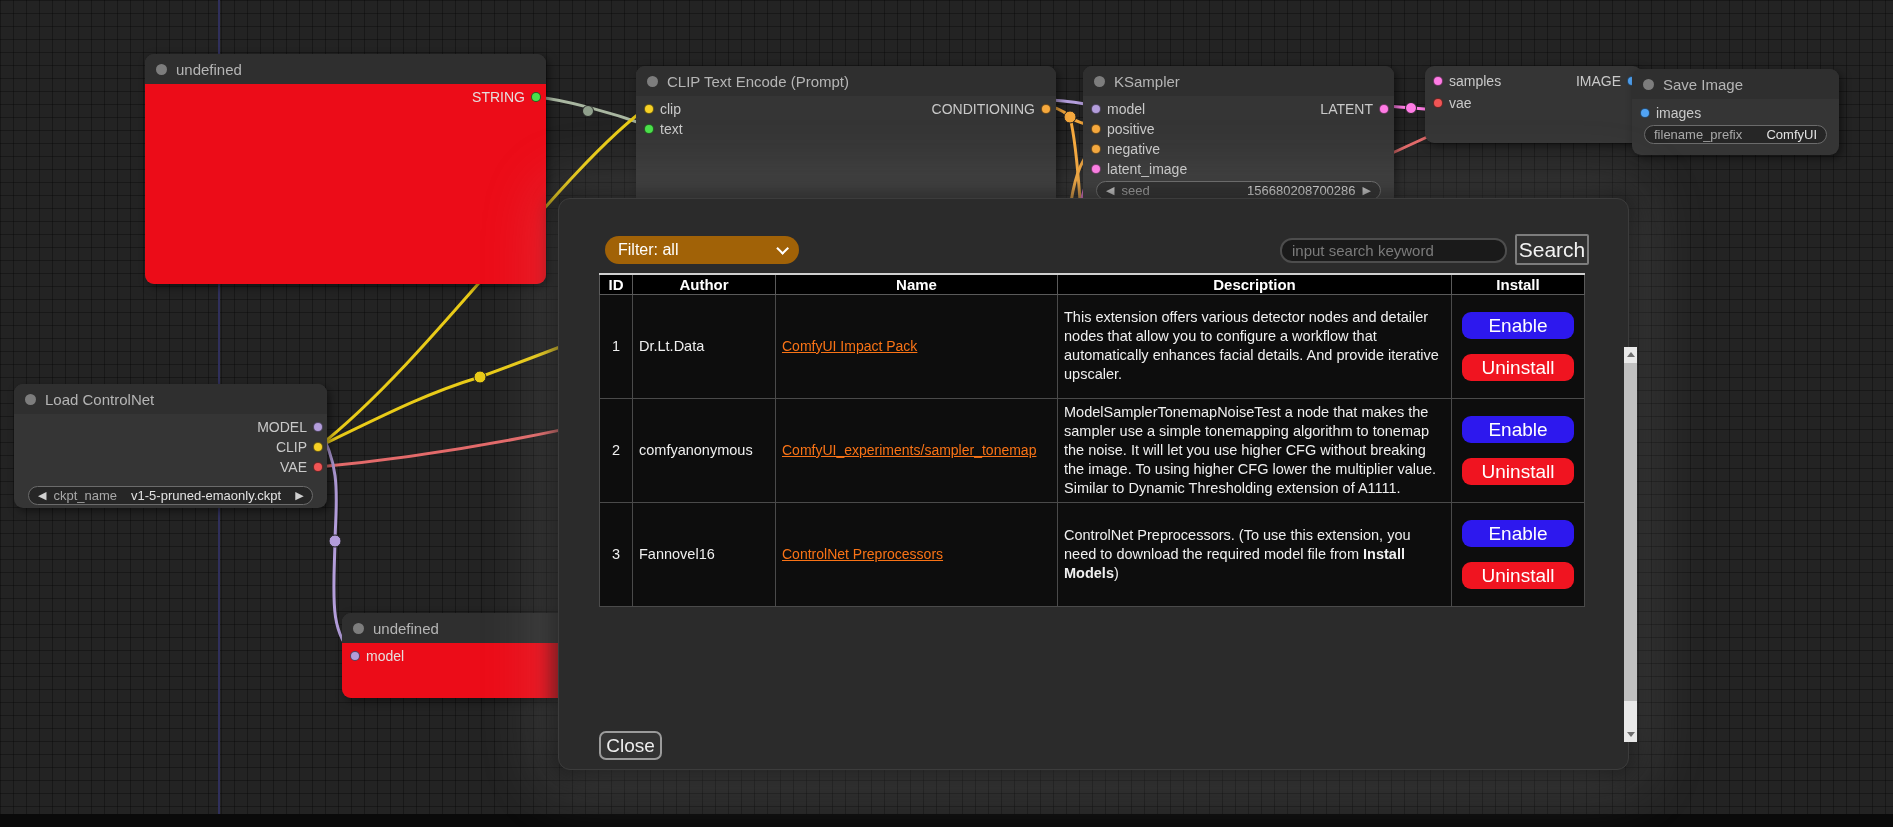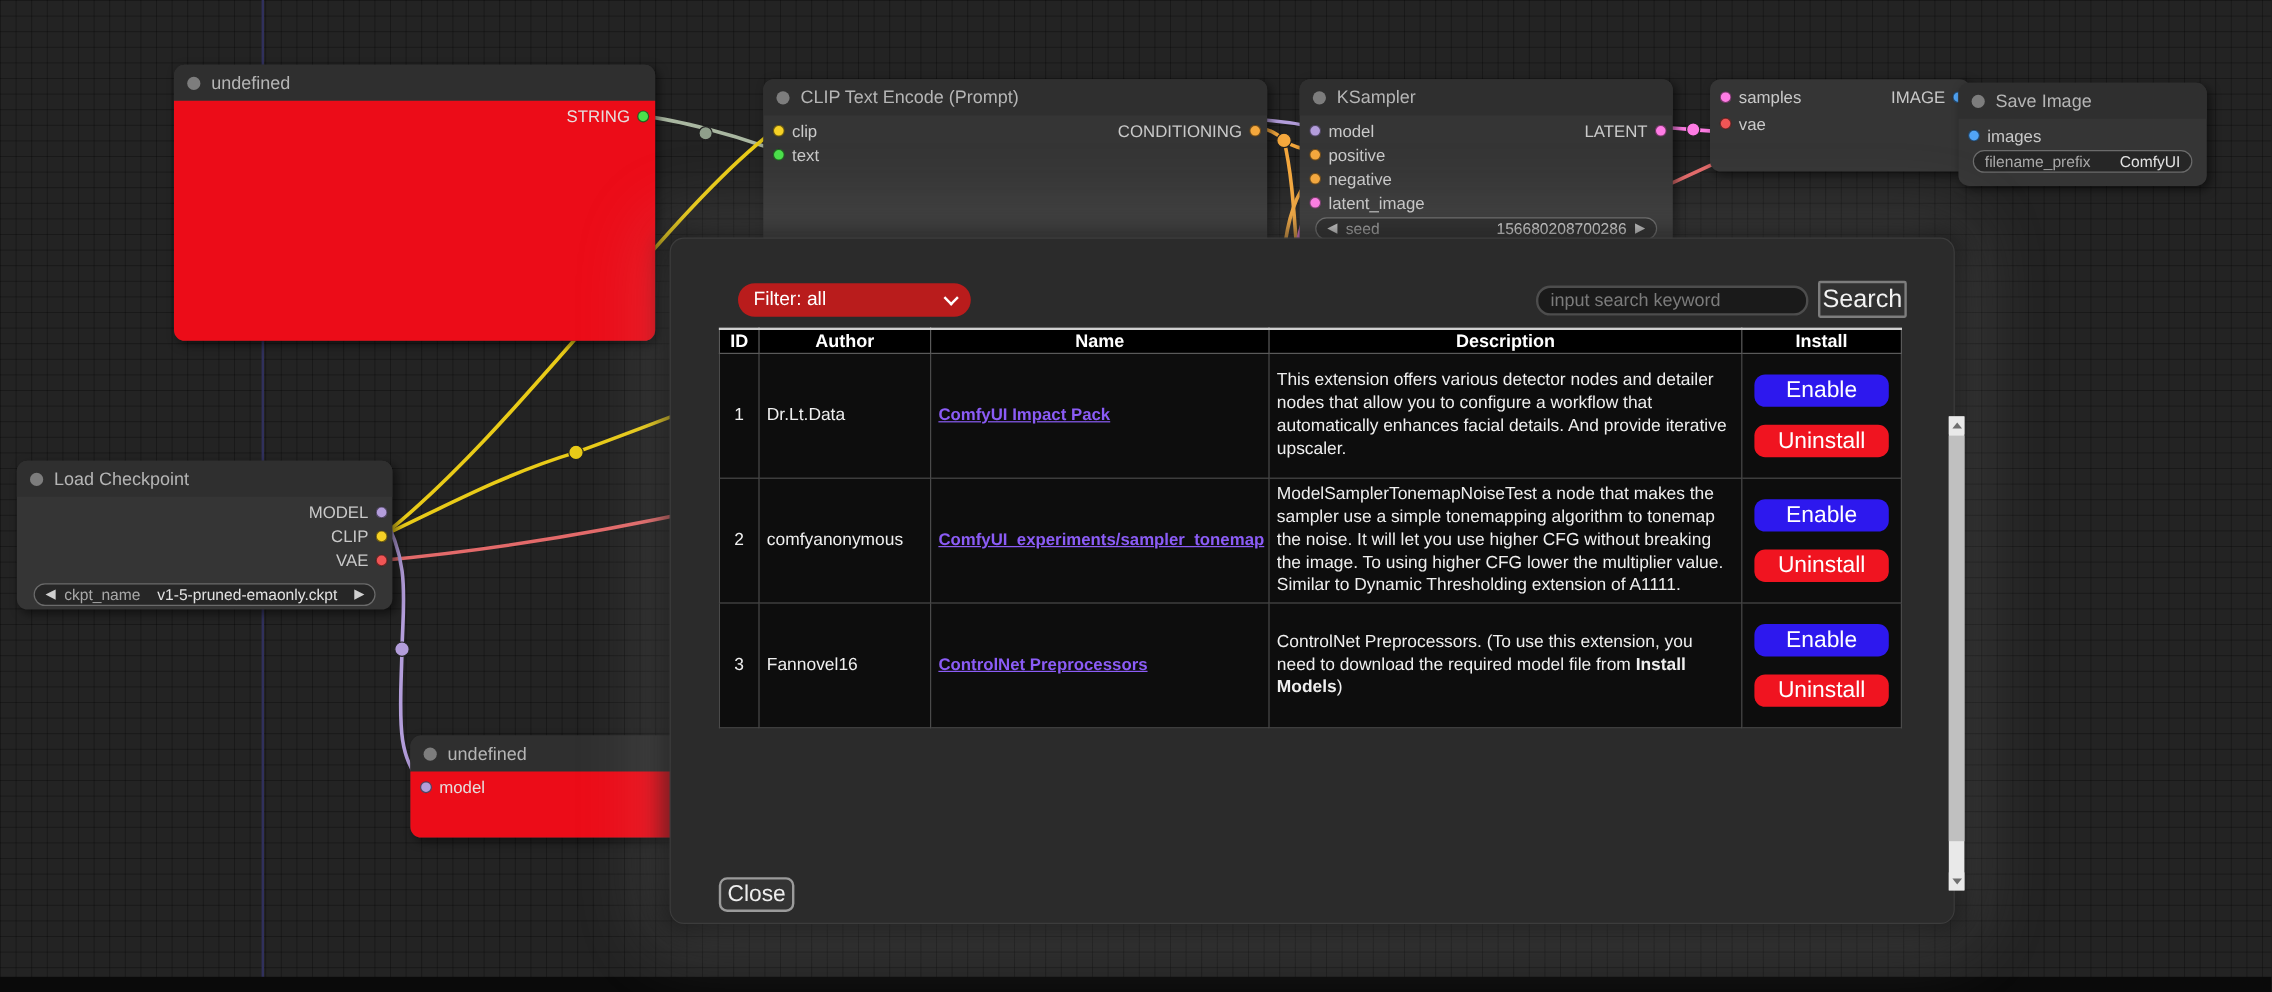--- a/index.html
+++ b/index.html
@@ -27,34 +27,34 @@
   .rednode .slotrow{color:#e6dede}
   .sdot{width:10px;height:10px;border-radius:50%;flex:none;border:1px solid rgba(0,0,0,.55)}
   .widget{height:19px;background:#262626;border:1px solid #6b6b6b;border-radius:10px;display:flex;align-items:center;padding:0 9px;gap:7px;font-size:13px;color:#a9a9a9;white-space:nowrap}
   .widget .wval{color:#e2e2e2}
   .sp{flex:1}
   .warr{color:#d0d0d0;font-size:11px;line-height:1}
 
   
   .dialog{position:absolute;left:558px;top:198px;width:1071px;height:572px;background:#2b2b2b;border:1px solid #3c3c3c;
     border-radius:12px;z-index:10;box-shadow:0 0 60px 20px rgba(185,185,185,.17),0 0 18px 6px rgba(0,0,0,.55)}
-  .filter-select{position:absolute;left:56px;top:37px;width:194px;height:28px;background:#b91c1c;border-radius:14px;
+  .filter-select{position:absolute;left:46px;top:37px;width:194px;height:28px;background:#a16207;border-radius:14px;
     display:flex;align-items:center;justify-content:space-between;padding:0 14px 0 13px;color:#fff;font-size:16px;cursor:pointer}
   .chev{width:9px;height:9px;border-right:2.5px solid #fff;border-bottom:2.5px solid #fff;transform:rotate(45deg) translateY(-3px)}
   .search-input{position:absolute;left:721px;top:39px;width:227px;height:25px;background:#1a1a1a;border:2px solid #4d4d4d;
     border-radius:12px;color:#cfcfcf;font-size:15px;padding:0 10px;outline:none}
   .search-input::placeholder{color:#7b7b7b}
   .search-btn{position:absolute;left:956px;top:35px;width:74px;height:31px;background:#313131;border:2px solid #7d7d7d;
     border-radius:2px;color:#f2f2f2;font-size:21px;display:flex;align-items:center;justify-content:center;cursor:pointer}
   .table-wrap{position:absolute;left:40px;top:74px;width:998px;height:395px}
   table.ext{border-collapse:collapse;width:985px;background:#0d0d0d;border-top:2px solid #cfcfcf;table-layout:fixed}
   table.ext th{background:#000;color:#fff;font-size:15px;font-weight:bold;height:20px;border:1px solid #5a5a5a;text-align:center}
   table.ext td{border:1px solid #4a4a4a;vertical-align:middle;padding:2px 6px;color:#efefef;font-size:14.5px;line-height:19px}
   td.c-id{text-align:center}
-  td.c-name a{color:#8b5cf6;font-weight:bold;text-decoration:underline;font-size:14px;white-space:nowrap}
+  td.c-name a{color:#f97316;font-weight:normal;text-decoration:underline;font-size:14px;white-space:nowrap}
   td.c-install{text-align:center;padding:4px 8px}
   .btn{display:block;width:112px;height:27px;margin:15px auto;border:none;border-radius:9px;color:#fff;font-size:19px;
     font-family:"Liberation Sans",sans-serif;cursor:pointer;line-height:25px}
   .btn.enable{background:#2d18ee}
   .btn.uninstall{background:#f01420}
   .scrollbar{position:absolute;left:1025px;top:74px;width:13px;height:395px;background:#e9e9e9}
   .sb-btn{position:absolute;left:0;width:13px;height:15px;background:#e9e9e9;display:flex;align-items:center;justify-content:center}
   .sb-up{top:0}.sb-down{bottom:0}
   .tri-up{width:0;height:0;border-left:4px solid transparent;border-right:4px solid transparent;border-bottom:5px solid #6f6f6f}
   .tri-down{width:0;height:0;border-left:4px solid transparent;border-right:4px solid transparent;border-top:5px solid #6f6f6f}
@@ -190,21 +190,21 @@
       <span>filename_prefix</span>
       <span class="sp"></span>
       <span class="wval">ComfyUI</span>
     </div>
   </div>
 </div>
 
 <div class="node" style="left:14px;top:384px;width:313px;height:124px">
   <div class="titlebar">
     <span class="tdot"></span>
-    <span class="ttext">Load Checkpoint</span>
+    <span class="ttext">Load ControlNet</span>
   </div>
   <div class="nbody" style="height:94px;padding-top:3px">
     <div class="slotrow" style="justify-content:flex-end;padding-right:4px">
       <span>MODEL</span>
       <span class="sdot" style="background:#b39ddb"></span>
     </div>
     <div class="slotrow" style="justify-content:flex-end;padding-right:4px">
       <span>CLIP</span>
       <span class="sdot" style="background:#f6d126"></span>
     </div>

